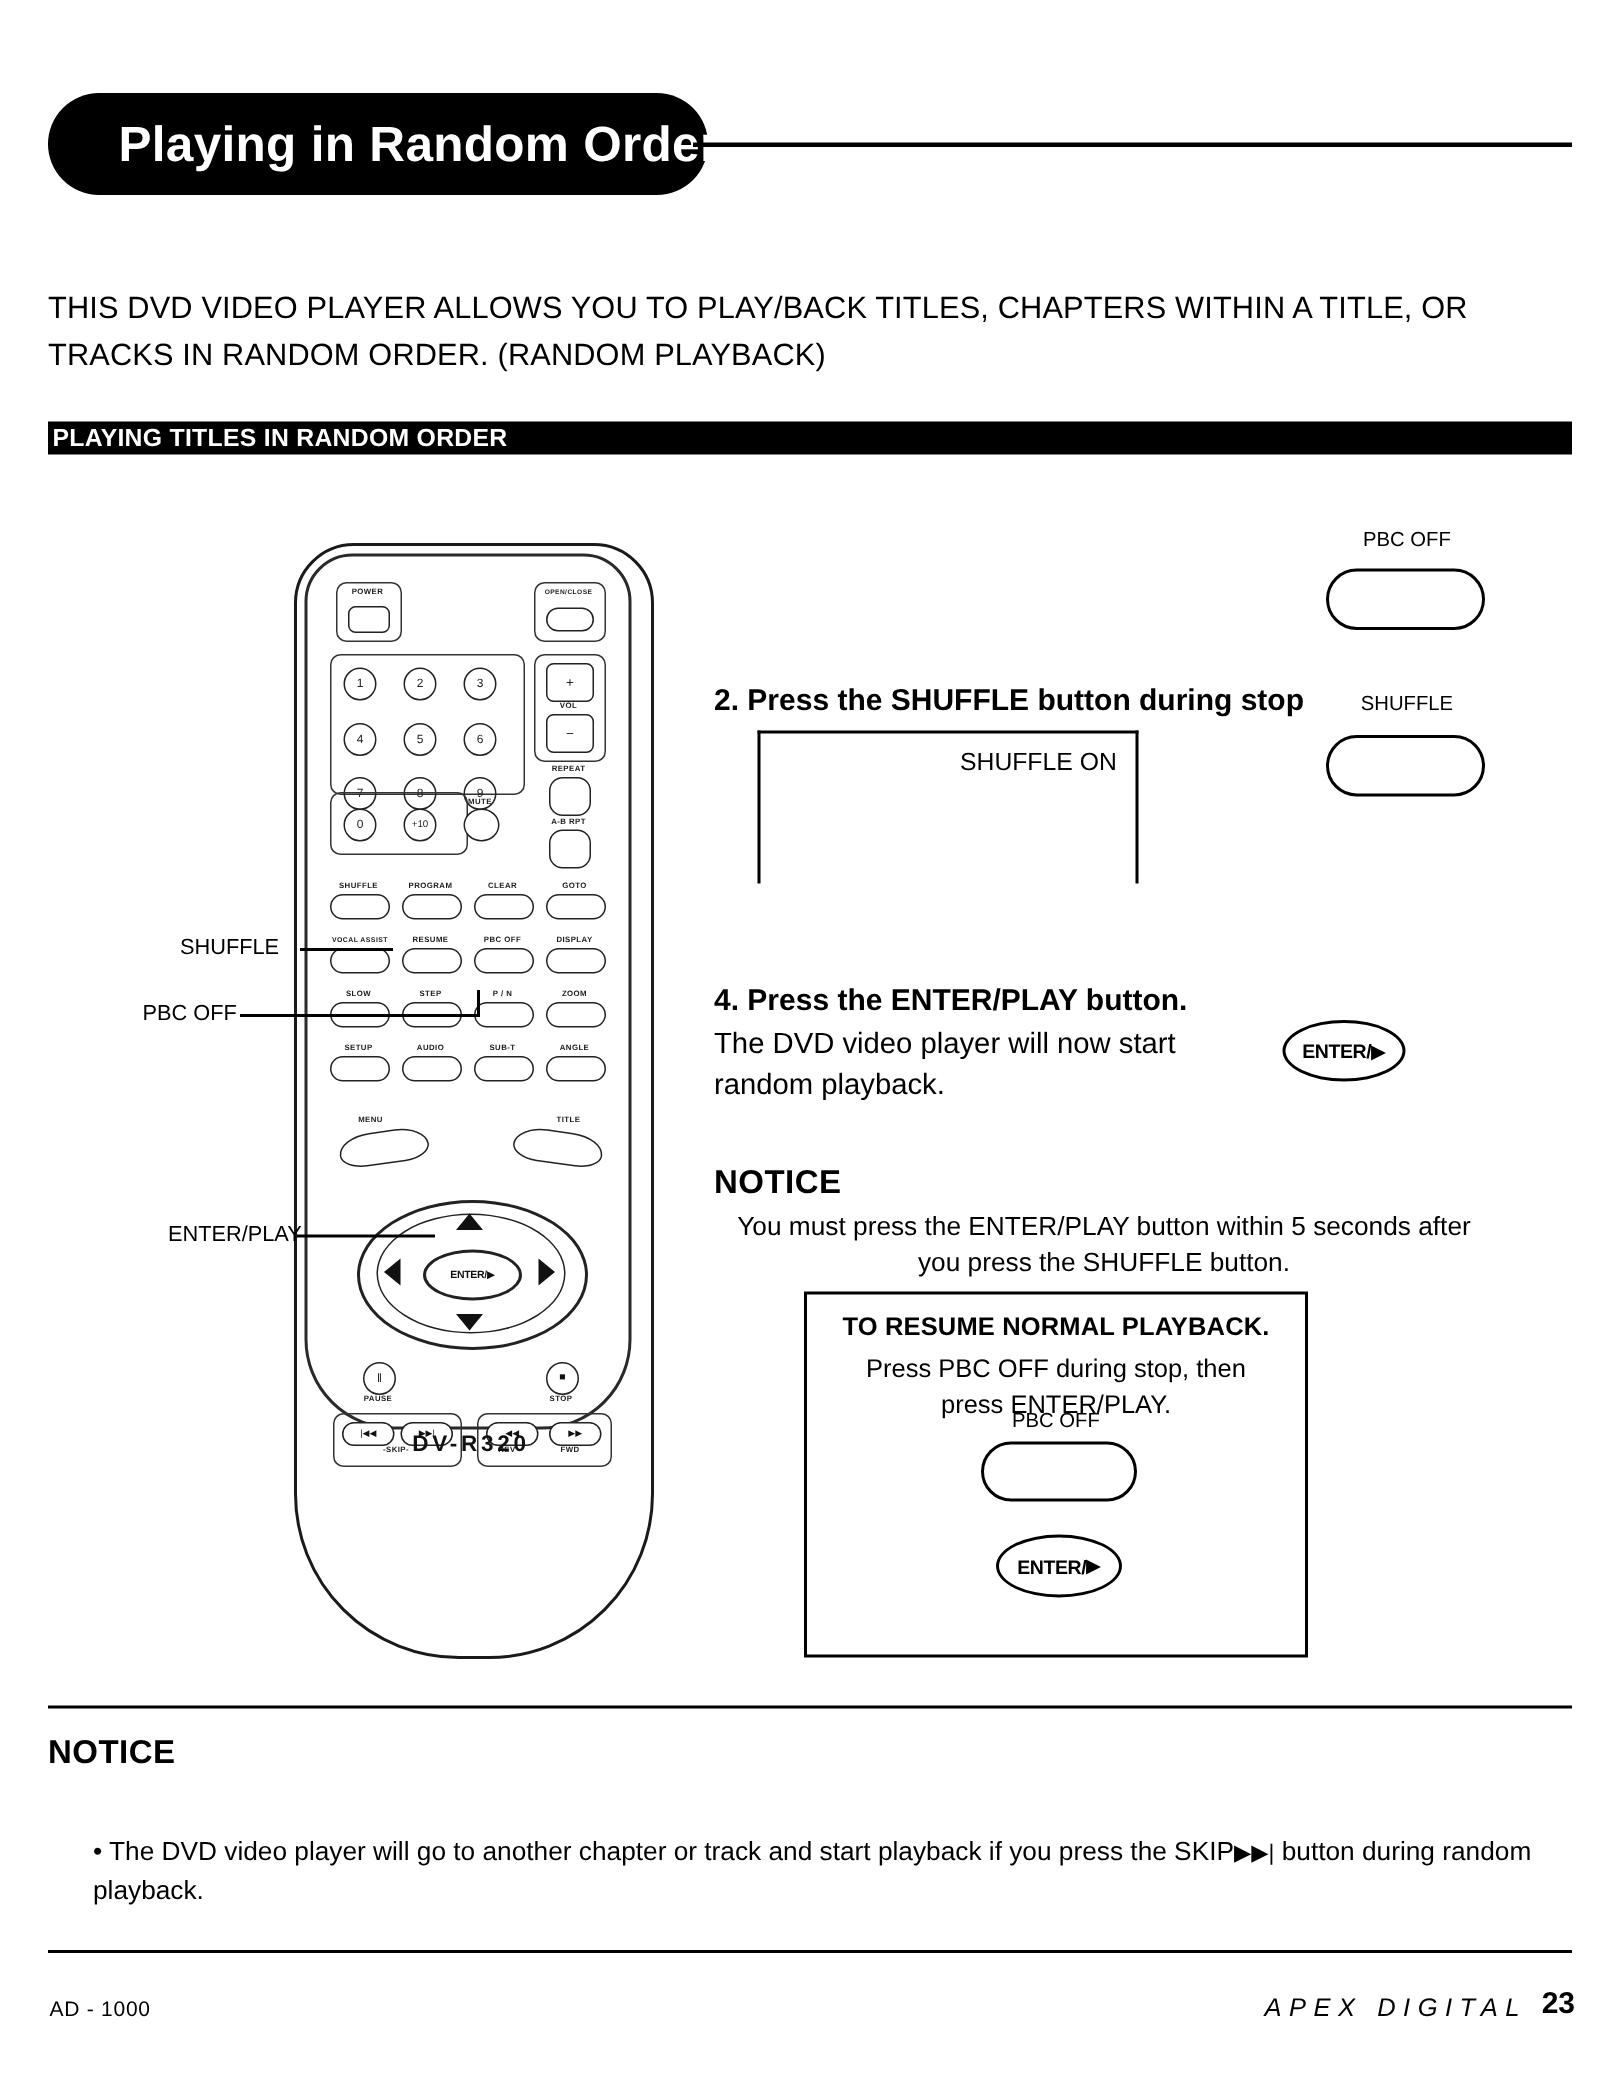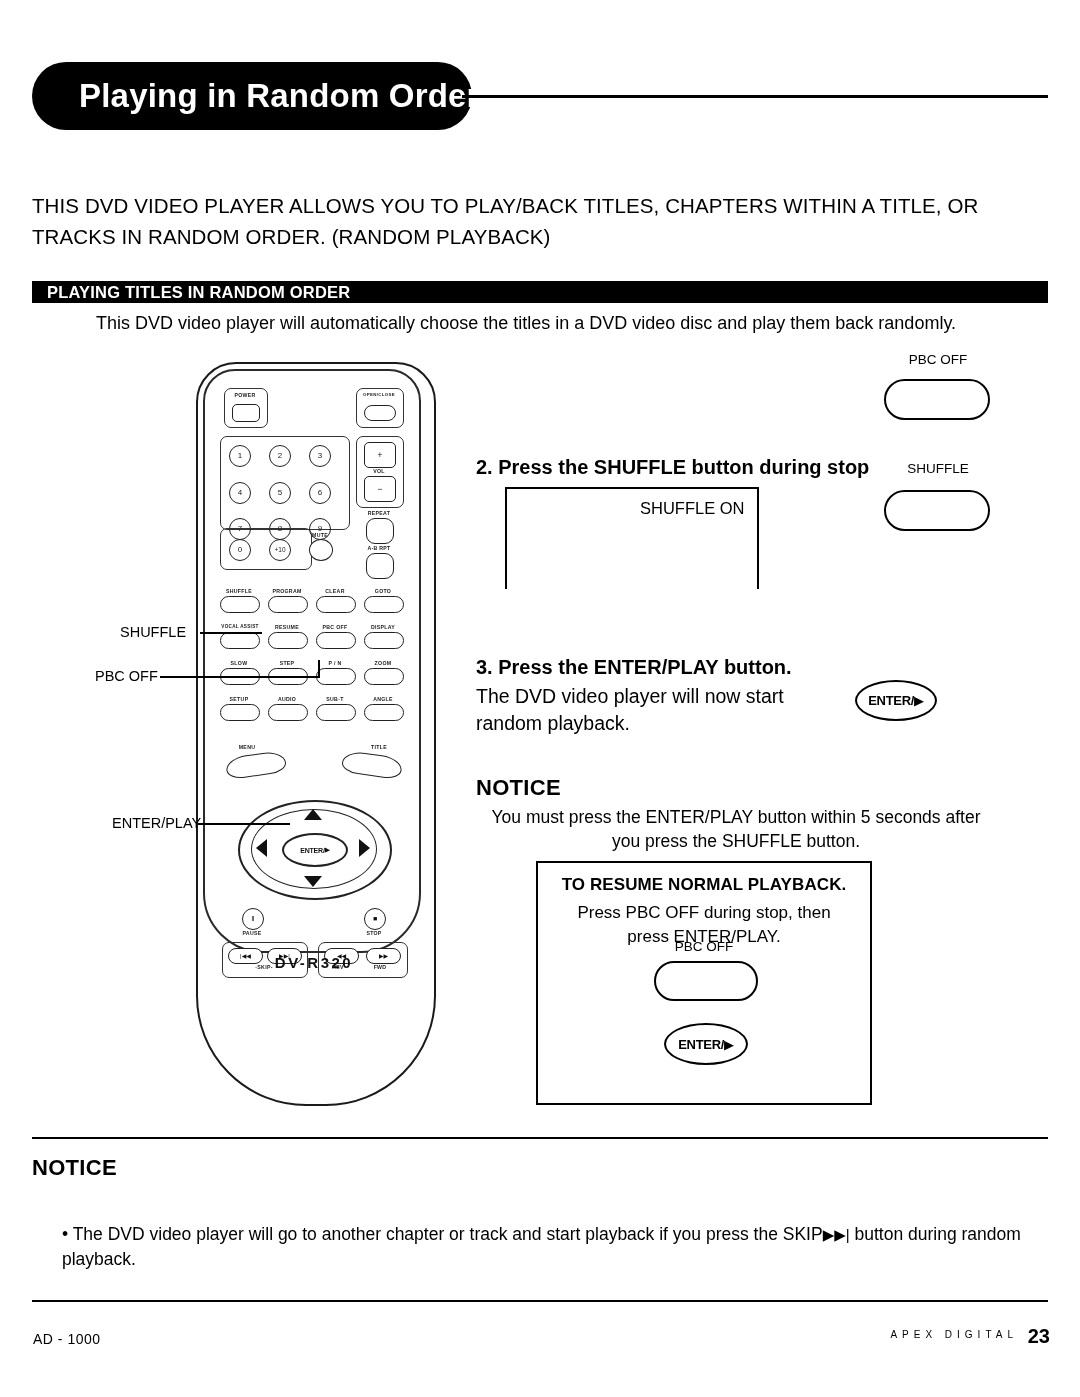--- a/index.html
+++ b/index.html
@@ -34,21 +34,21 @@
   }
   .intro .l2{text-align:left;}
 
   
   .section-bar{
     position:absolute;left:32px;top:281px;width:1016px;height:22px;
     background:#000000;
   }
   .section-bar span{
     color:#ffffff;font-size:16.5px;font-weight:bold;letter-spacing:0.2px;
-    position:absolute;left:3px;top:2px;white-space:nowrap;margin-left:12px;
+    position:absolute;left:3px;top:2px;white-space:nowrap;
   }
   .section-sub{
     position:absolute;left:96px;top:311px;width:952px;
     font-size:18px;line-height:24px;
   }
 
   
   .remote-wrap{position:absolute;left:196px;top:362px;width:236px;height:740px;}
   .remote-body{
     position:absolute;left:0;top:0;width:236px;height:740px;
@@ -159,21 +159,21 @@
   }
 
   
   .bottom-rule{position:absolute;left:32px;top:1137px;width:1016px;height:2px;background:#000;}
   .bn-h{position:absolute;left:32px;top:1155px;font-size:22px;font-weight:bold;letter-spacing:0.3px;}
   .bn-b{position:absolute;left:62px;top:1222px;width:986px;font-size:17.5px;line-height:24px;}
 
   
   .footer-rule{position:absolute;left:32px;top:1300px;width:1016px;height:1.5px;background:#000;}
   .f-left{position:absolute;left:33px;top:1331px;font-size:14px;letter-spacing:0.5px;}
-  .f-brand{position:absolute;right:62px;top:1329px;font-size:10px;letter-spacing:5px;}
+  .f-brand{position:absolute;right:62px;top:1329px;font-size:17px;letter-spacing:5px;font-style:italic;}
   .f-page{position:absolute;right:30px;top:1325px;font-size:20px;font-weight:bold;}
 </style>
 </head>
 <body>
 
 <div class="page">
 
   <div class="header">
     <div class="title-pill">
       <span>Playing in Random Order</span>
@@ -182,21 +182,20 @@
   </div>
 
   <div class="intro">
     <div>THIS DVD VIDEO PLAYER ALLOWS YOU TO PLAY/BACK TITLES, CHAPTERS WITHIN A TITLE, OR</div>
     <div class="l2">TRACKS IN RANDOM ORDER.  (RANDOM PLAYBACK)</div>
   </div>
 
   <div class="section-bar">
     <span>PLAYING TITLES IN RANDOM ORDER</span>
   </div>
-  <div class="section-sub">This DVD video player will automatically choose the titles in a DVD video disc and play them back randomly.</div>
 
   <div class="remote-wrap">
     <div class="remote-body"></div>
     <div class="remote-inner"></div>
 
     <div class="rc-frame" style="left:28px;top:26px;width:42px;height:38px;"></div>
     <div class="rc-lbl" style="left:28px;top:30px;width:42px;">POWER</div>
     <div class="rc-btn rc-rounded" style="left:36px;top:42px;width:26px;height:16px;"></div>
 
     <div class="rc-frame" style="left:160px;top:26px;width:46px;height:38px;"></div>
@@ -316,21 +315,21 @@
   <div class="btn-illus-lbl" style="left:884px;top:352px;width:108px;">PBC OFF</div>
   <div class="btn-illus" style="left:884px;top:379px;width:102px;height:37px;"></div>
 
   <div class="step" style="left:476px;top:456px;">2. Press the SHUFFLE button during stop</div>
   <div class="btn-illus-lbl" style="left:884px;top:461px;width:108px;">SHUFFLE</div>
   <div class="btn-illus" style="left:884px;top:490px;width:102px;height:37px;"></div>
 
   <div class="osd-box" style="left:505px;top:487px;width:250px;height:100px;"></div>
   <div class="osd-text" style="left:640px;top:499px;">SHUFFLE ON</div>
 
-  <div class="step" style="left:476px;top:656px;">3. Press the ENTER/PLAY button.</div>
+  <div class="step" style="left:476px;top:656px;">4. Press the ENTER/PLAY button.</div>
   <div class="step-body" style="left:476px;top:683px;">
     <div>The DVD video player will now start</div>
     <div>random playback.</div>
   </div>
   <div class="enter-illus" style="left:855px;top:680px;width:78px;height:37px;">
     <span>ENTER/</span>
       <span>▶</span>
   </div>
 
   <div class="notice-h" style="left:476px;top:775px;">NOTICE</div>

